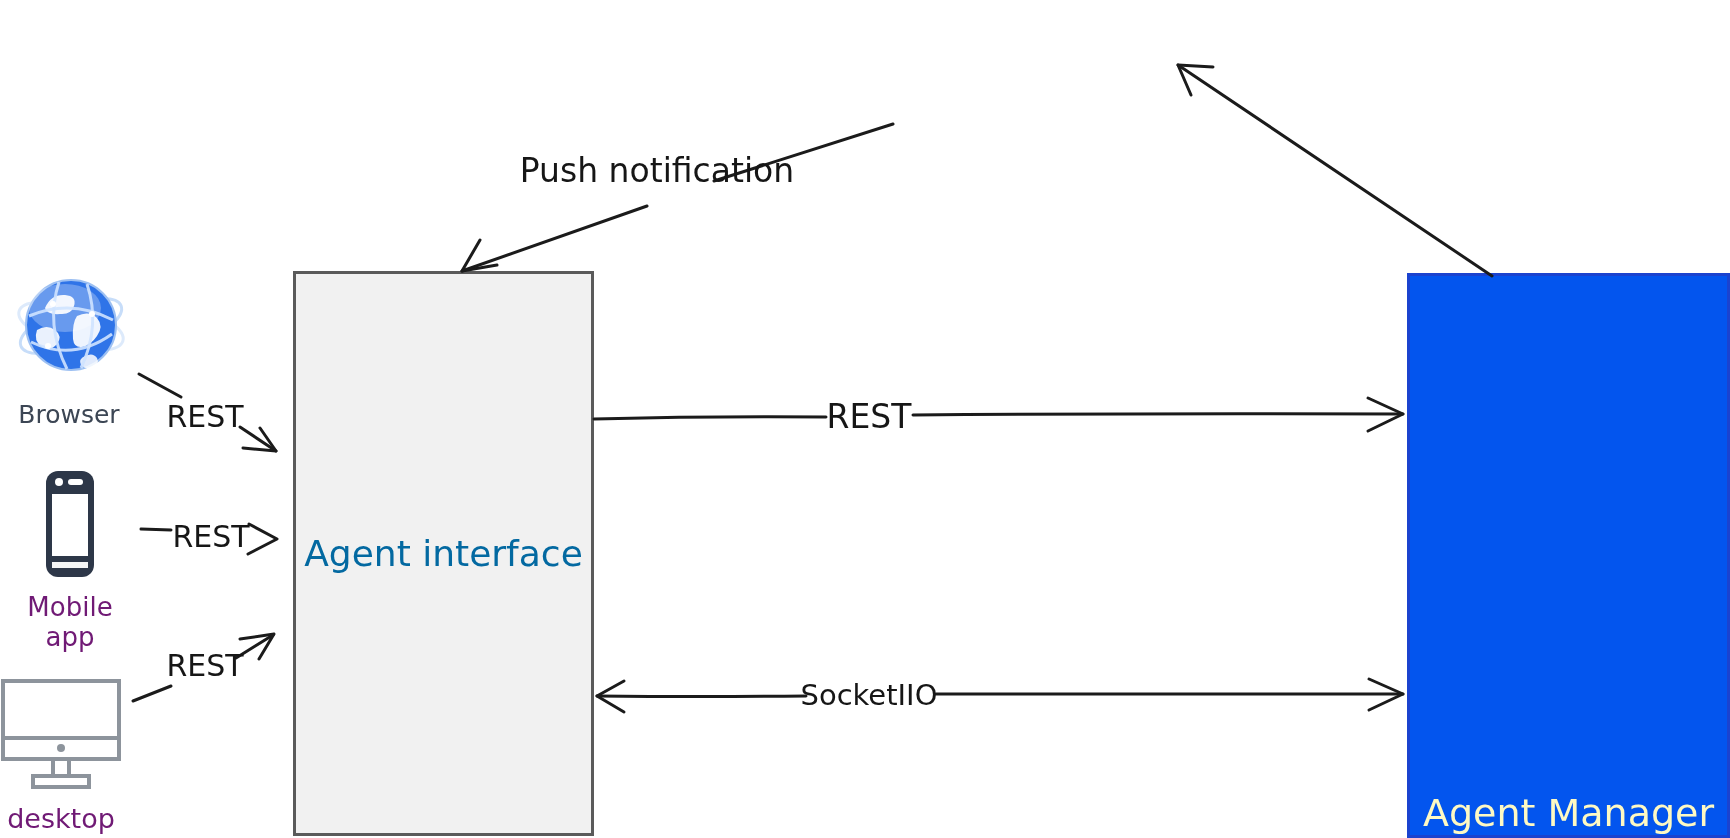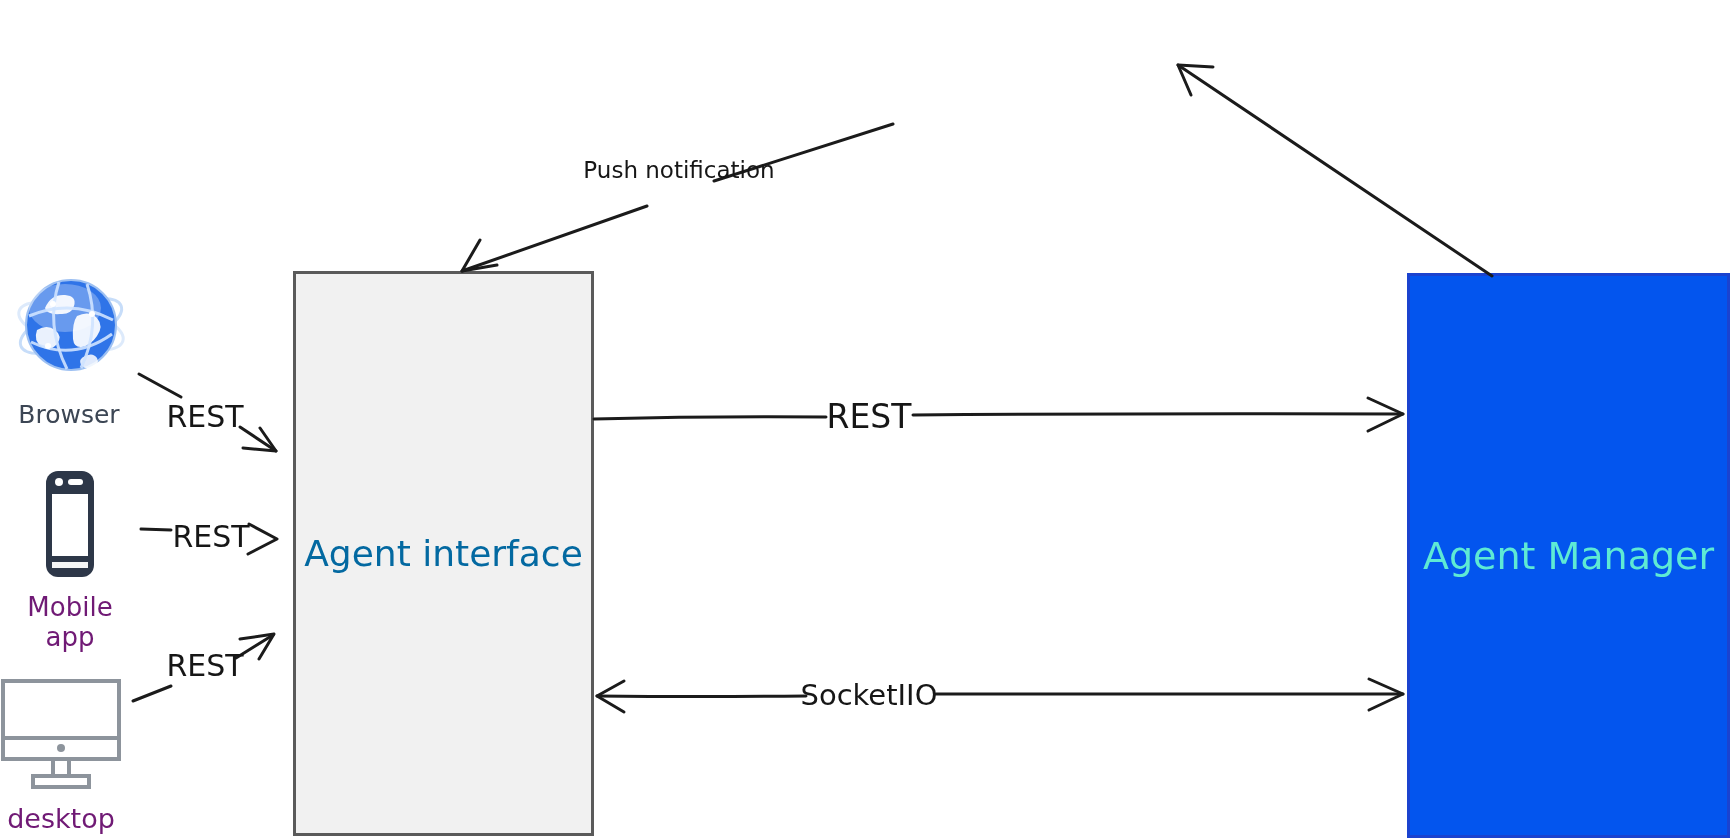--- a/index.html
+++ b/index.html
@@ -7,35 +7,35 @@
   .canvas{position:relative;width:1730px;height:838px;background:#ffffff;overflow:hidden;}
 
   .node{position:absolute;display:flex;align-items:center;justify-content:center;
         text-align:center;box-sizing:border-box;}
   .node-notification{left:893px;top:3px;width:280px;height:117px;
         background:#ebebeb;border:3px solid #343434;color:#101010;
         font-size:33px;line-height:1.32;padding:0 8px;}
   .node-agent-interface{left:293px;top:271px;width:301px;height:565px;
         background:#f1f1f1;border:3px solid #5a5a5a;color:#0369a1;font-size:36px;}
   .node-agent-manager{left:1407px;top:273px;width:323px;height:565px;
-        background:#0355ee;border:3px solid #1b43cf;color:#5eead4;font-size:38px;}
+        background:#0355ee;border:3px solid #1b43cf;color:#fef9c3;font-size:38px;align-items:flex-end;}
 
   .client-label{position:absolute;text-align:center;}
   .label-browser{left:0px;top:400px;width:138px;font-size:25px;color:#3c4654;}
   .label-mobile{left:0px;top:592px;width:140px;font-size:26px;color:#701a75;}
   .label-desktop{left:0px;top:803px;width:122px;font-size:27px;color:#701a75;}
 
   .edge-label{position:absolute;transform:translate(-50%,-50%);
         white-space:nowrap;color:#161616;}
   .lbl-rest-browser{left:205px;top:416px;font-size:30px;}
   .lbl-rest-mobile{left:211px;top:536px;font-size:30px;}
   .lbl-rest-desktop{left:205px;top:665px;font-size:30px;}
   .lbl-rest-main{left:869px;top:416px;font-size:33px;}
   .lbl-socket{left:869px;top:695px;font-size:29px;}
-  .lbl-push{left:657px;top:170px;font-size:23px;margin-left:22px;}
+  .lbl-push{left:657px;top:170px;font-size:33px;}
 
   .icon{position:absolute;}
   .icon-globe{left:15px;top:268px;}
   .icon-phone{left:43px;top:468px;}
   .icon-monitor{left:0px;top:678px;}
 
   svg.arrows{position:absolute;left:0;top:0;pointer-events:none;}
   .arrows path,.arrows line,.arrows polyline{stroke:#1b1b1b;stroke-width:3;
         fill:none;stroke-linecap:round;stroke-linejoin:round;}
 </style>

